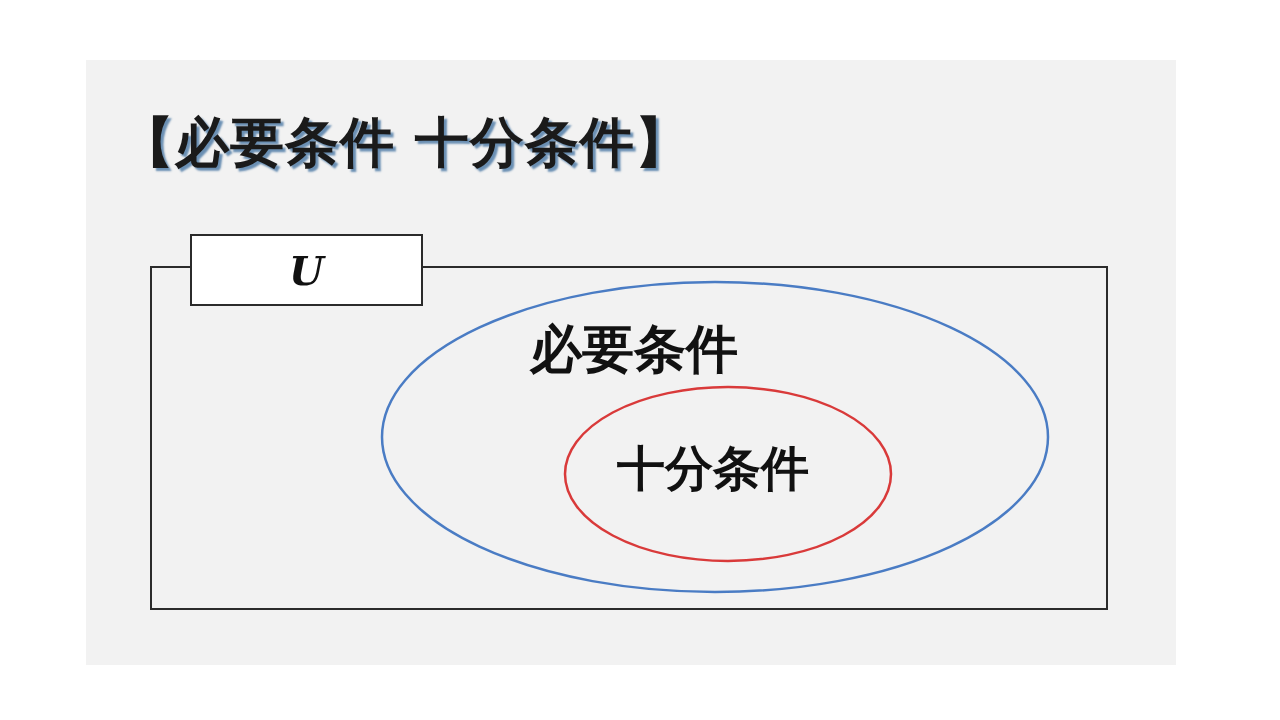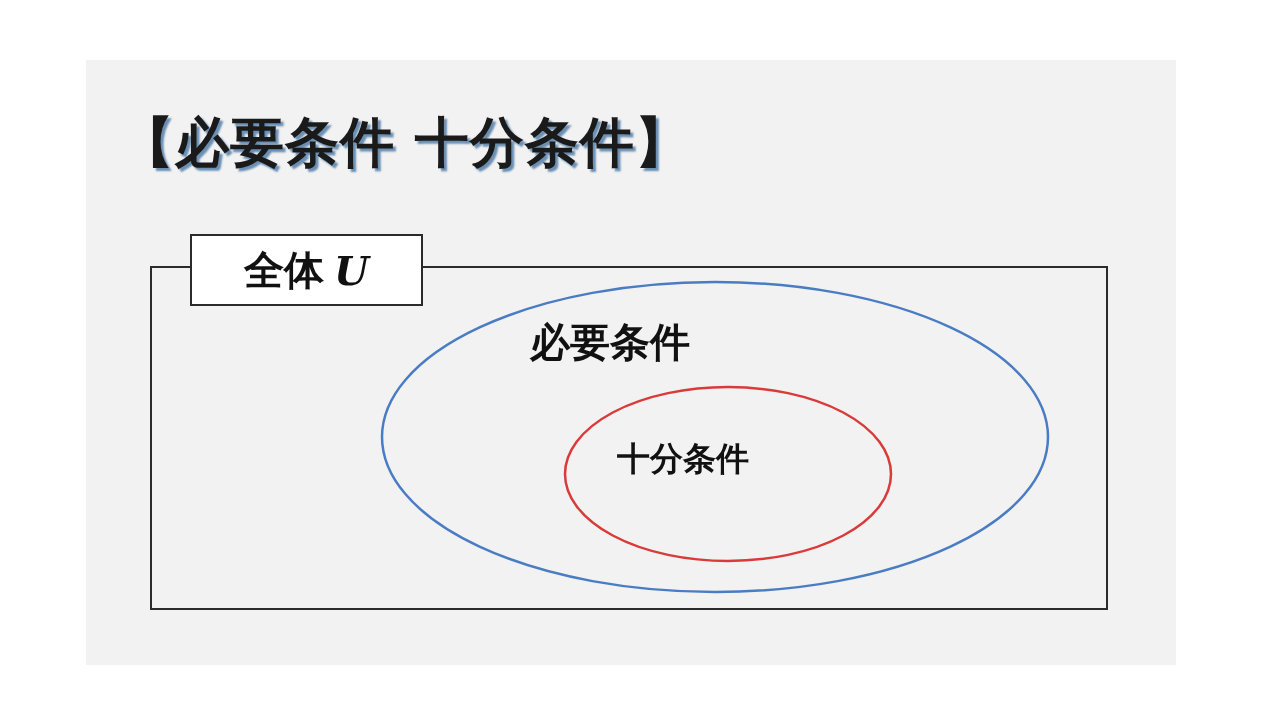--- a/index.html
+++ b/index.html
@@ -25,42 +25,41 @@
     .universe-label {
       position: absolute; left: 190px; top: 234px; width: 233px; height: 72px;
       background: #ffffff; border: 2px solid #2b2b2b; box-sizing: border-box;
       display: flex; align-items: center; justify-content: center;
       font-size: 40px; font-weight: bold; color: #111; gap: 10px;
     }
     .universe-label .var { font-family: "DejaVu Serif", "Liberation Serif", serif; font-style: italic; }
     svg.venn { position: absolute; left: 0; top: 0; }
     .label-necessary {
       position: absolute; left: 530px; top: 315px;
-      font-size: 40px; font-weight: bold; color: #111; white-space: nowrap;
+      font-size: 52px; font-weight: bold; color: #111; white-space: nowrap;
     }
     .label-sufficient {
       position: absolute; left: 617px; top: 437px;
-      font-size: 33px; font-weight: bold; color: #111; white-space: nowrap;
+      font-size: 48px; font-weight: bold; color: #111; white-space: nowrap;
     }
   </style>
 </head>
 <body>
 
 <div class="panel"></div>
 
 <div class="title">
   <span>【</span><span>必要条件 十分条件</span><span>】</span>
 </div>
 
 <div class="universe"></div>
 
 <svg class="venn" width="1280" height="720">
   <ellipse cx="715" cy="437" rx="333" ry="155" fill="none" stroke="#4a7cc4" stroke-width="2.5"></ellipse>
   <ellipse cx="728" cy="474" rx="163" ry="87" fill="none" stroke="#d93a3a" stroke-width="2.5"></ellipse>
 </svg>
 
 <div class="universe-label">
-  <span>全体</span>
   <span class="var">U</span>
 </div>
 
 <div class="label-necessary">必要条件</div>
 <div class="label-sufficient">十分条件</div>
 
 </body></html>

